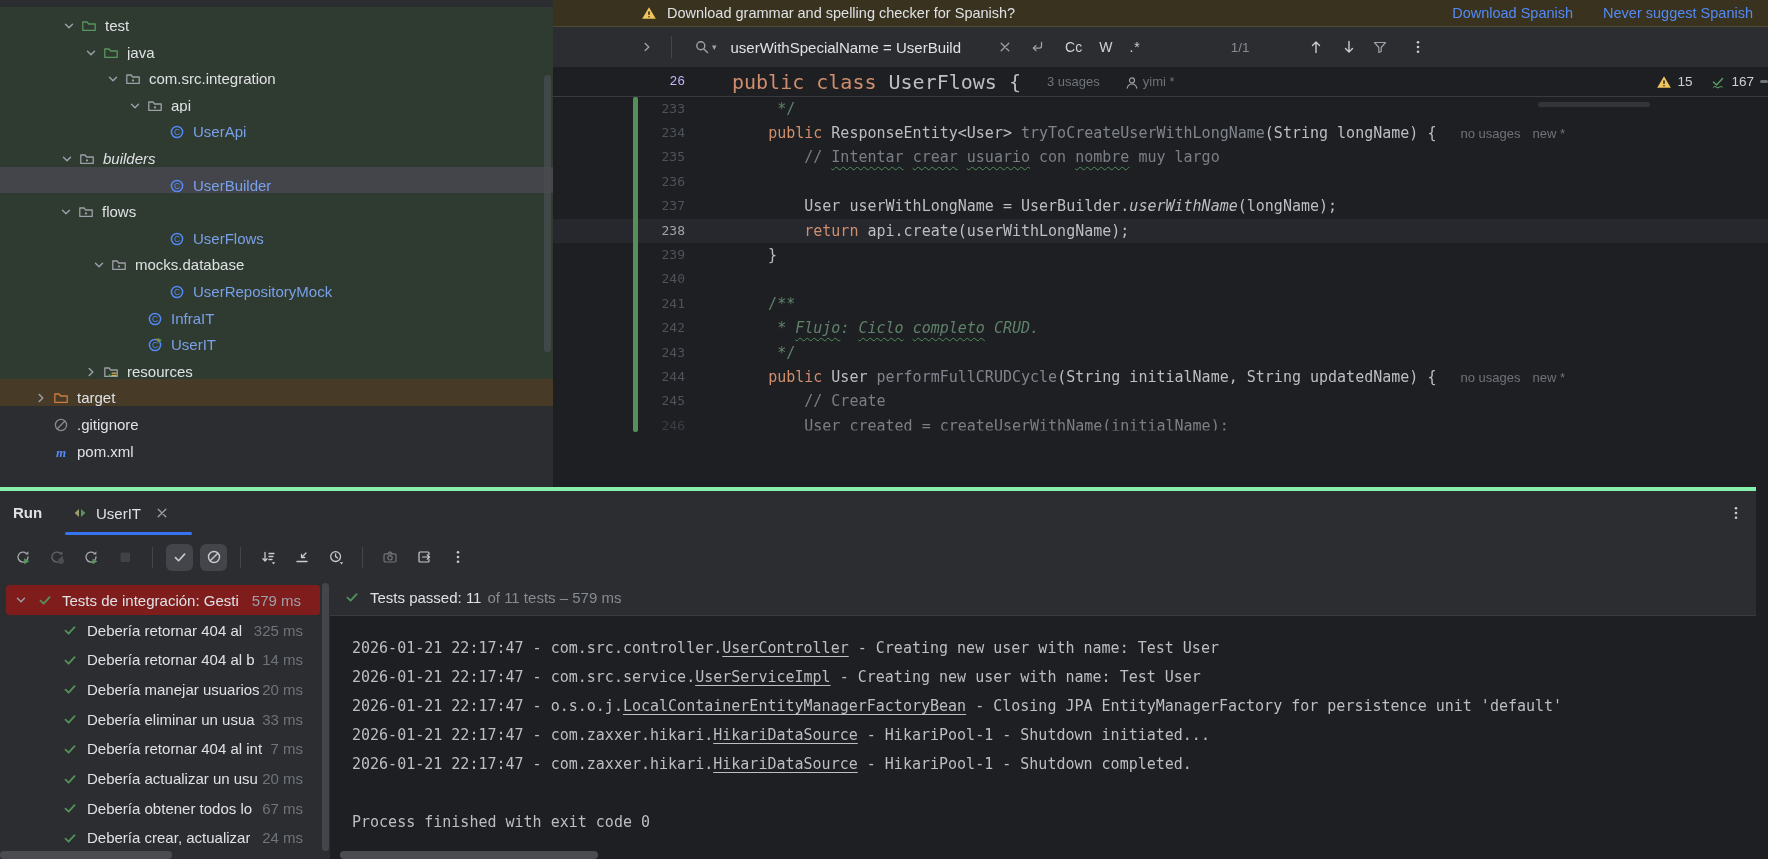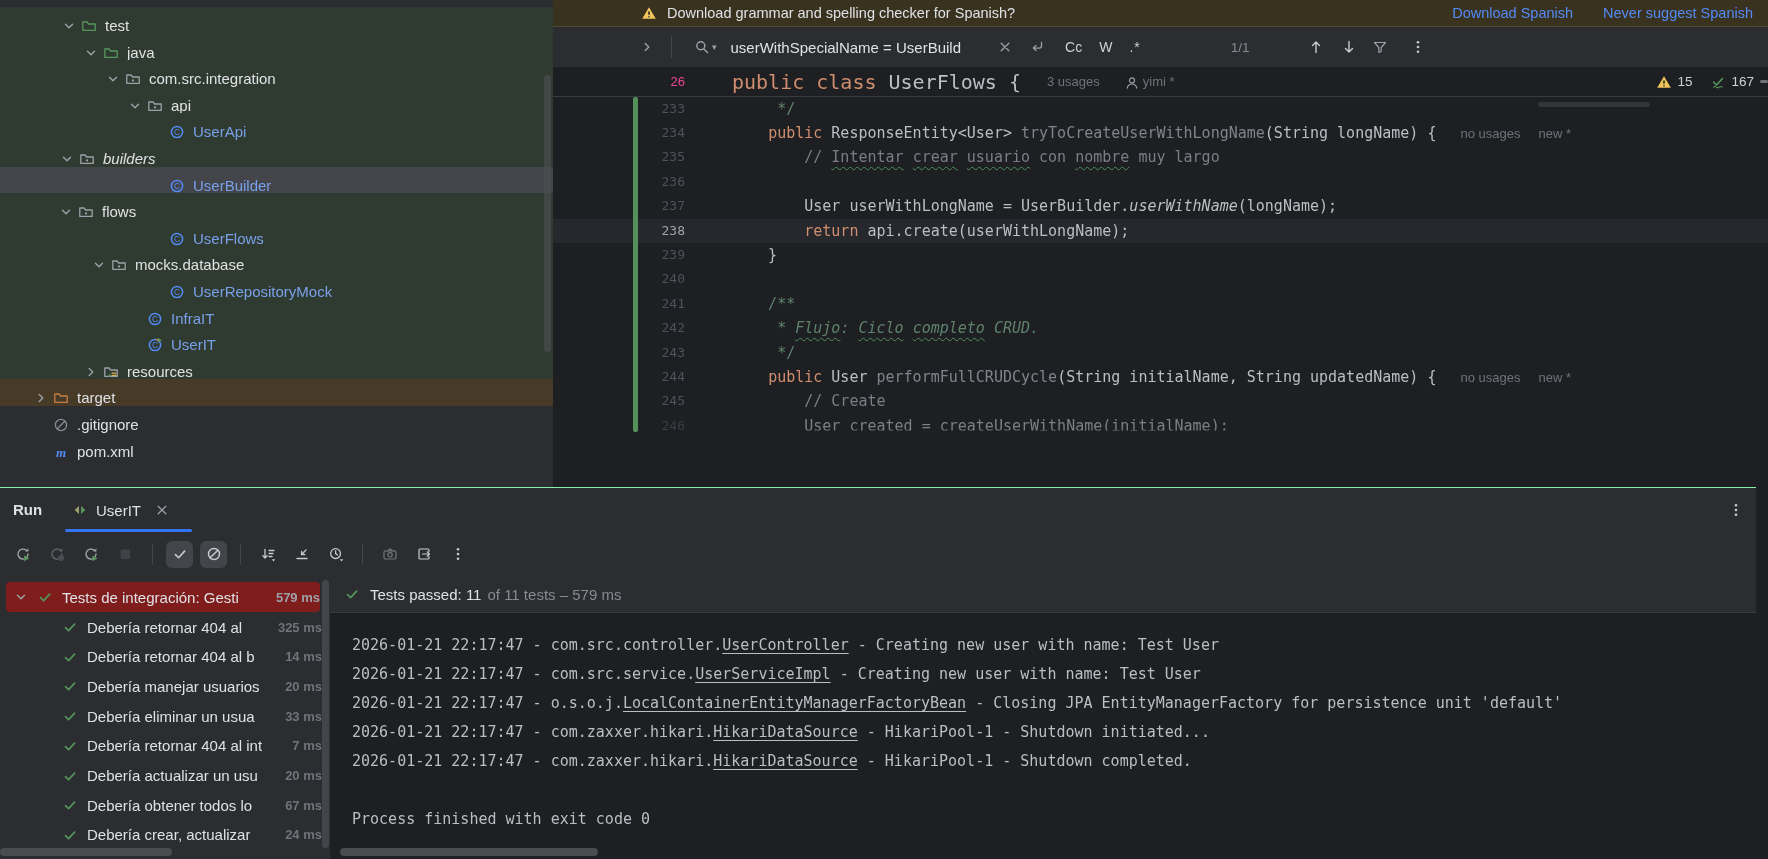--- a/index.html
+++ b/index.html
@@ -34,21 +34,21 @@
   #searchbar .sb-query{margin-left:14px;color:#DFE1E5;white-space:pre;}
   #searchbar .sb-x{margin-left:36px;}
   #searchbar .sb-nl{margin-left:16px;}
   #searchbar .sb-opt{color:#CED0D6;font-size:14px;}
   #searchbar .o1{margin-left:20px;} #searchbar .o2{margin-left:17px;} #searchbar .o3{margin-left:17px;letter-spacing:1px;}
   #searchbar .sb-count{margin-left:90px;color:#868A91;font-size:13.5px;}
   #searchbar .nav1{margin-left:58px;} #searchbar .nav2{margin-left:17px;} #searchbar .nav3{margin-left:15px;} #searchbar .nav4{margin-left:22px;}
 
   .mono{font-family:"DejaVu Sans Mono","Liberation Mono",monospace;}
   #sticky{position:absolute;top:67px;left:0;right:0;height:29px;background:#1E1F22;border-bottom:1px solid #393B40;}
-  #sticky .ln{position:absolute;left:55px;width:77px;text-align:right;line-height:29px;font-size:13px;color:#ec4899;font-family:Liberation Sans, sans-serif;}
+  #sticky .ln{position:absolute;left:55px;width:77px;text-align:right;line-height:29px;font-size:13px;color:#c4b5fd;font-family:Liberation Mono, monospace;}
   #sticky-flex{position:absolute;left:179px;top:0;height:29px;display:flex;align-items:center;}
   #sticky-code{font-size:20px;white-space:pre;}
   .uhint{font-family:"Liberation Sans",sans-serif;font-size:13px;color:#6F737A;}
   #sticky-usages{margin-left:26px;}
   #sticky-person{margin-left:24px;}
   #sticky-author{margin-left:5px;}
   #inspect-widget{position:absolute;right:14px;top:0;height:29px;display:flex;align-items:center;gap:5px;font-size:13.5px;color:#CED0D6;}
   #inspect-widget .wgap{width:8px;}
   #widget-dash{position:absolute;right:0;top:13px;width:8px;height:3px;border-radius:2px;background:#6F737A;}
 
@@ -57,25 +57,25 @@
   .crow{position:absolute;left:0;right:0;height:24.4px;}
   .crow.cur{background:#26282E;}
   .crow .ln{position:absolute;left:55px;width:77px;text-align:right;line-height:24.4px;font-size:13px;color:#4D525B;font-family:"DejaVu Sans Mono",monospace;}
   .crow.cur .ln{color:#A1A4AB;}
   .crow .ctext{position:absolute;left:179px;line-height:24.4px;font-size:15px;white-space:pre;font-family:"DejaVu Sans Mono","Liberation Mono",monospace;}
   .crow.faded{clip-path:inset(0 0 32% 0);opacity:.6;}
   .seg.kw{color:#CF8E6D;} .seg.pl{color:#BCBEC4;} .seg.cm{color:#7A7E85;} .seg.doc{color:#5F826B;}
   .seg.dim{color:#80848C;} .seg.it{font-style:italic;}
   .seg.sp{text-decoration:underline wavy #4E8F5B 1px;text-underline-offset:3.5px;}
   .hint{font-family:"Liberation Sans",sans-serif;font-size:13px;color:#6F737A;margin-left:24px;}
-  .hint + .hint{margin-left:18px;}
+  .hint + .hint{margin-left:12px;}
   #ed-thumb{position:absolute;left:985px;top:102px;width:112px;height:5px;border-radius:3px;background:#4A4C50;opacity:.5;}
 
   
-  #run-panel{position:absolute;left:0;top:487px;width:1756px;height:372px;background:#2B2D30;border-top:1px solid #86efac;box-sizing:border-box;}
+  #run-panel{position:absolute;left:0;top:487px;width:1756px;height:372px;background:#2B2D30;border-top:4px solid #86efac;box-sizing:border-box;}
   .rp-head{position:relative;height:44px;}
   .rp-title{position:absolute;left:13px;top:0;line-height:44px;font-size:15px;font-weight:bold;color:#DFE1E5;}
   .rp-tab{position:absolute;left:72px;top:0;height:44px;display:flex;align-items:center;cursor:pointer;}
   .rp-tab .tab-label{margin-left:8px;font-size:15px;color:#DFE1E5;}
   .rp-tab .tab-x{margin-left:13px;}
   .tab-underline{position:absolute;left:65px;top:41px;width:127px;height:3px;border-radius:2px;background:#3574F0;}
   .rp-dots{position:absolute;right:12px;top:14px;}
 
   #run-toolbar{position:absolute;top:44px;left:0;right:0;height:44px;display:flex;align-items:center;padding-left:10px;gap:7px;}
   .tbtn{width:27px;height:27px;border-radius:6px;display:flex;align-items:center;justify-content:center;cursor:pointer;}
@@ -84,21 +84,21 @@
   .tsep{width:1px;height:21px;background:#43454A;margin:0 6px;}
 
   #run-content{position:absolute;top:88px;left:0;right:0;bottom:0;}
   #test-tree{position:absolute;left:0;top:0;width:330px;height:100%;background:#2B2D30;overflow:hidden;}
   .vrow{position:absolute;height:30px;display:flex;align-items:center;font-size:15px;color:#DFE1E5;left:0;width:322px;cursor:default;}
   .vrow.selected{left:6px;width:314px;background:#7f1d1d;border-radius:4px;}
   .vrow .vchev{width:12px;margin-left:7px;}
   .vrow .vcheck{margin-left:12px;display:flex;}
   .vrow.child .vcheck{margin-left:62px;}
   .vrow .vname{margin-left:9px;white-space:nowrap;overflow:hidden;}
-  .vrow .vtime{position:absolute;right:0;font-size:13px;color:#6F737A;white-space:nowrap;font-weight:bold;}
+  .vrow .vtime{position:absolute;right:19px;font-size:15px;color:#6F737A;white-space:nowrap;}
   .vrow.selected .vtime{color:#9DA0A8;}
   .ttv{position:absolute;left:322px;top:4px;width:7px;height:268px;background:#43454A;border-radius:4px;}
   .tth{position:absolute;left:0;top:272px;width:172px;height:8px;background:#4A4C50;border-radius:4px;}
 
   #console{position:absolute;left:330px;top:0;right:0;height:100%;background:#1E1F22;overflow:hidden;}
   #console-head{position:absolute;top:0;left:0;right:0;height:36px;background:#2B2D30;border-bottom:1px solid #393B40;display:flex;align-items:center;padding-left:14px;font-size:15px;}
   #console-head .cstrong{margin-left:10px;color:#DFE1E5;}
   #console-head .crest{margin-left:6px;color:#868A91;}
   .lrow{position:absolute;left:22px;height:29px;line-height:29px;font-size:15px;color:#BCBEC4;white-space:pre;font-family:"DejaVu Sans Mono","Liberation Mono",monospace;}
   .lrow .llink{text-decoration:underline;text-underline-offset:3px;cursor:pointer;color:#BCBEC4;}

